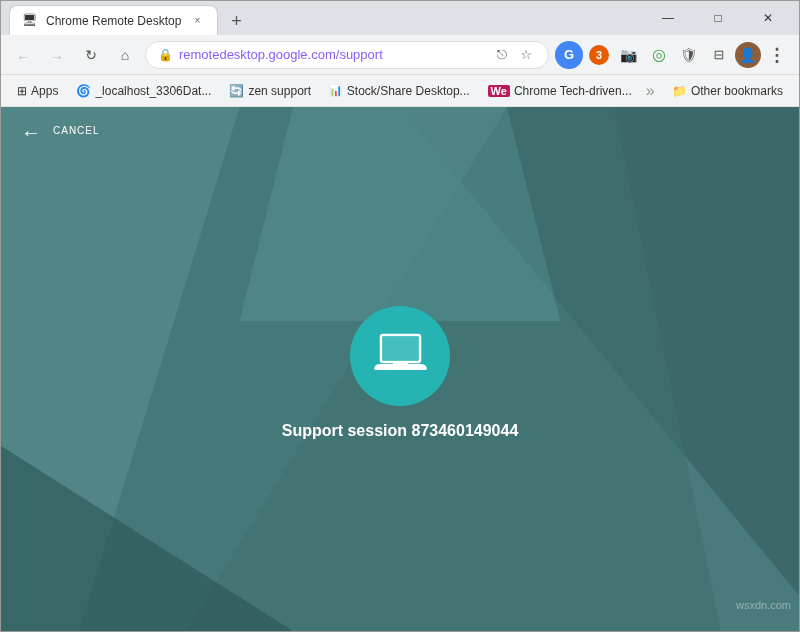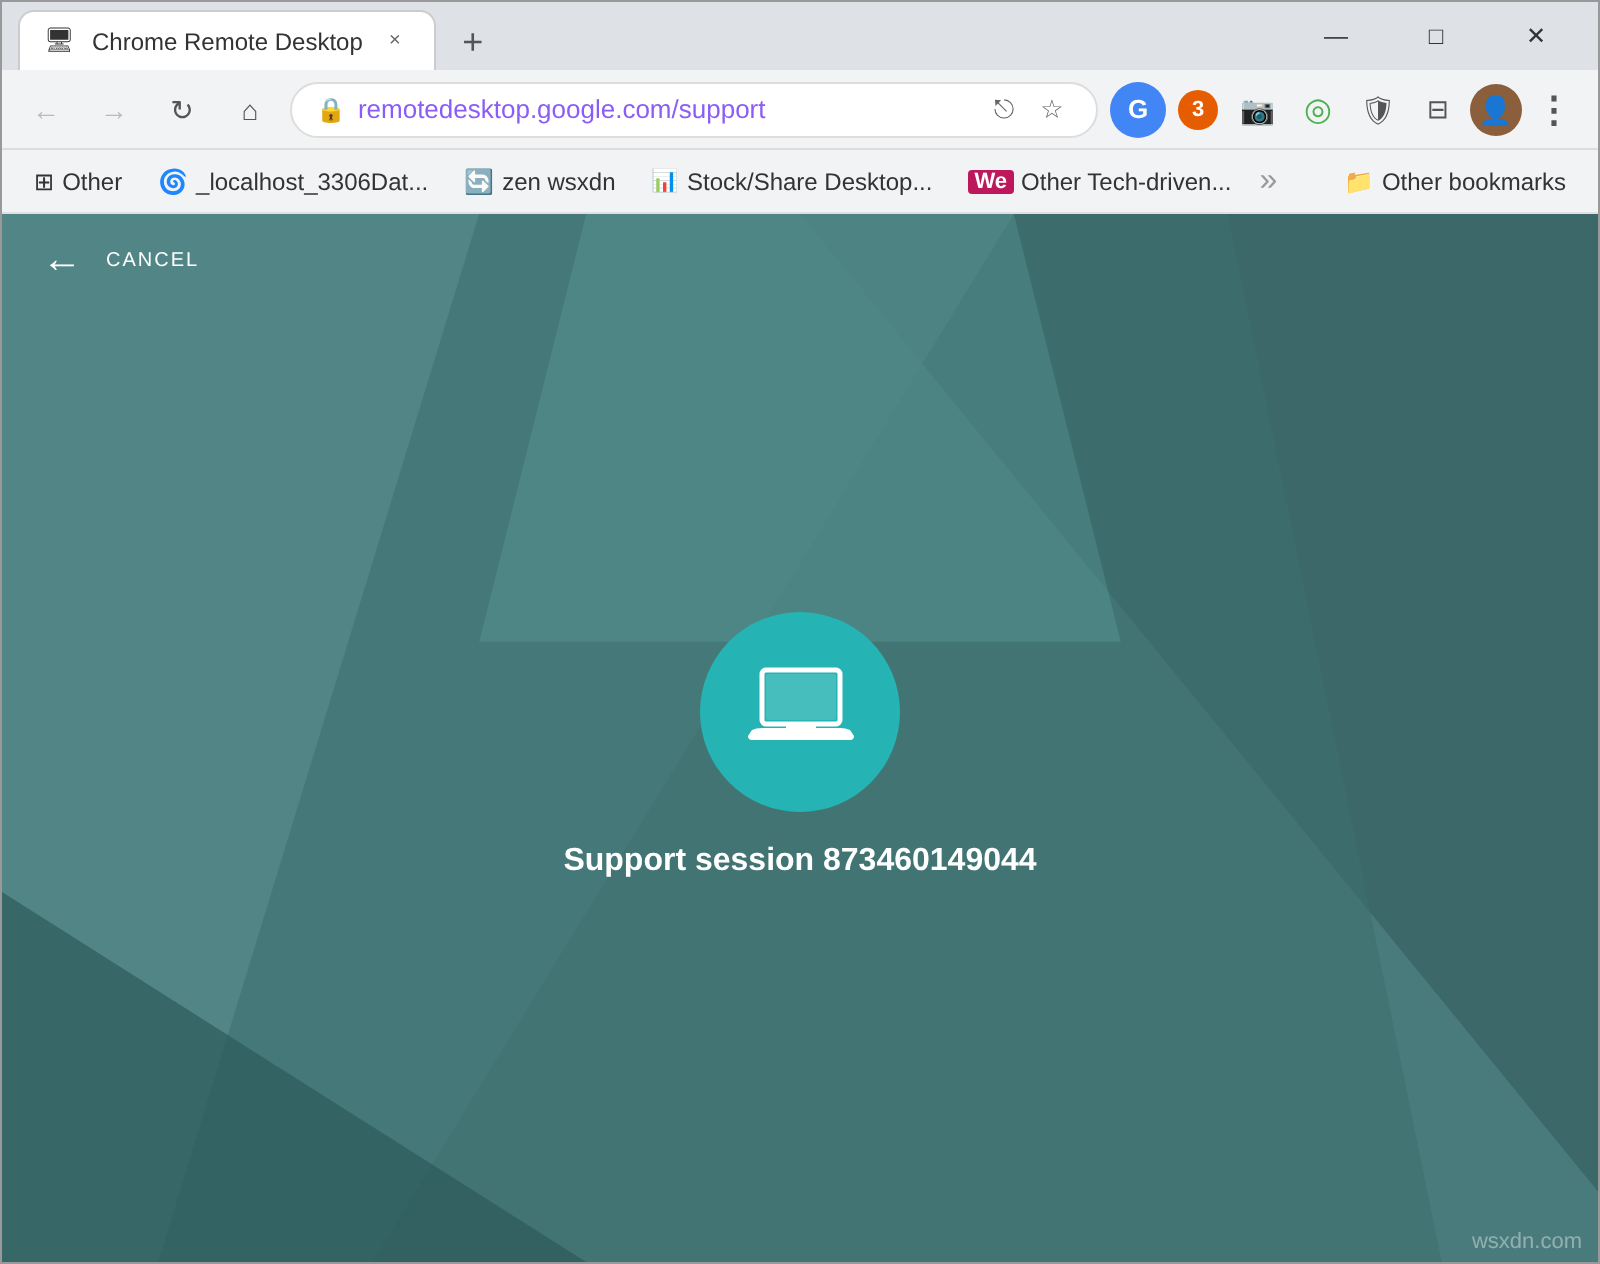--- a/index.html
+++ b/index.html
@@ -108,21 +108,21 @@
       padding-bottom: 40px;
     }
     .laptop-circle {
       width: 100px; height: 100px; border-radius: 50%; background: #26b3b3;
       display: flex; align-items: center; justify-content: center; margin-bottom: 16px;
     }
     .session-text { color: #fff; font-size: 16px; font-weight: 700; text-align: center; }
 
     
     .watermark {
-      position: absolute; bottom: 4px; right: 8px; font-size: 11px; color: rgba(255,255,255,0.4);
+      position: absolute; bottom: 20px; right: 8px; font-size: 11px; color: rgba(255,255,255,0.4);
       z-index: 20;
     }
   </style>
 </head>
 <body>
 
 <div class="window">
 
   <div class="titlebar">
     <div class="tab-area">
@@ -163,37 +163,37 @@
       <div class="toolbar-icon">🛡</div>
       <div class="toolbar-icon" style="font-size:13px;">⊟</div>
       <div class="avatar">👤</div>
       <div class="nav-btn" style="font-size:18px; font-weight:bold; color:#555;">⋮</div>
     </div>
   </div>
 
   <div class="bookmarks-bar">
     <div class="bookmark-item">
       <span class="bookmark-icon">⊞</span>
-      <span>Other</span>
+      <span>Apps</span>
     </div>
     <div class="bookmark-item">
       <span class="bookmark-icon">🌀</span>
       <span>_localhost_3306Dat...</span>
     </div>
     <div class="bookmark-item">
       <span class="bookmark-icon">🔄</span>
-      <span>zen wsxdn</span>
+      <span>zen support</span>
     </div>
     <div class="bookmark-item">
       <span class="bookmark-icon" style="color:#1565c0; font-weight:bold; font-size:11px;">📊</span>
       <span>Stock/Share Desktop...</span>
     </div>
     <div class="bookmark-item">
       <span class="bookmark-icon" style="background:#be185d; color:#fff; padding:0 3px; border-radius:2px; font-size:11px; font-weight:bold;">We</span>
-      <span>Other Tech-driven...</span>
+      <span>Chrome Tech-driven...</span>
     </div>
     <span class="bm-sep">»</span>
     <div class="other-bookmarks">
       <span>📁</span>
       <span>Other bookmarks</span>
     </div>
   </div>
 
   <div class="page-content">
 

